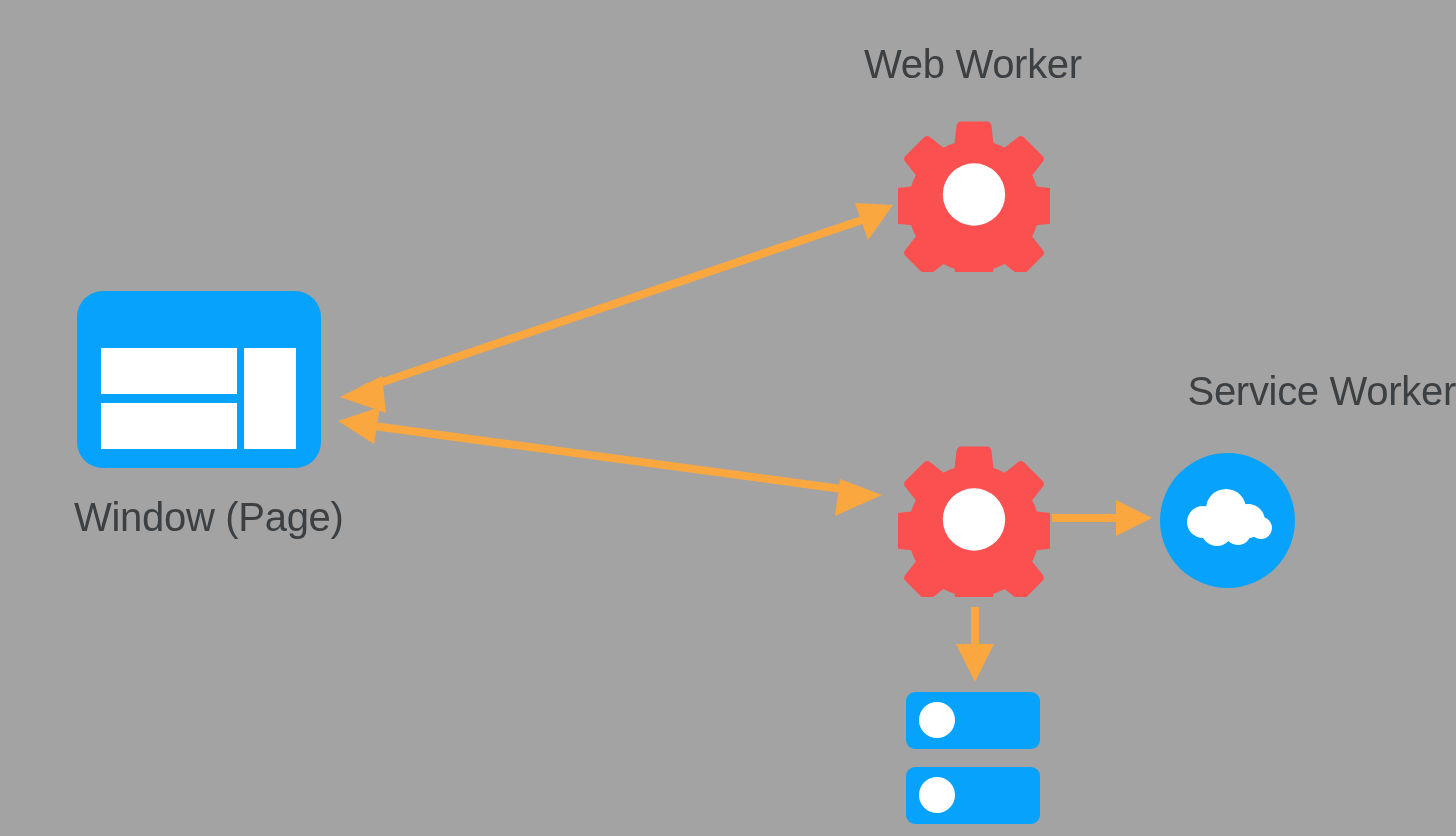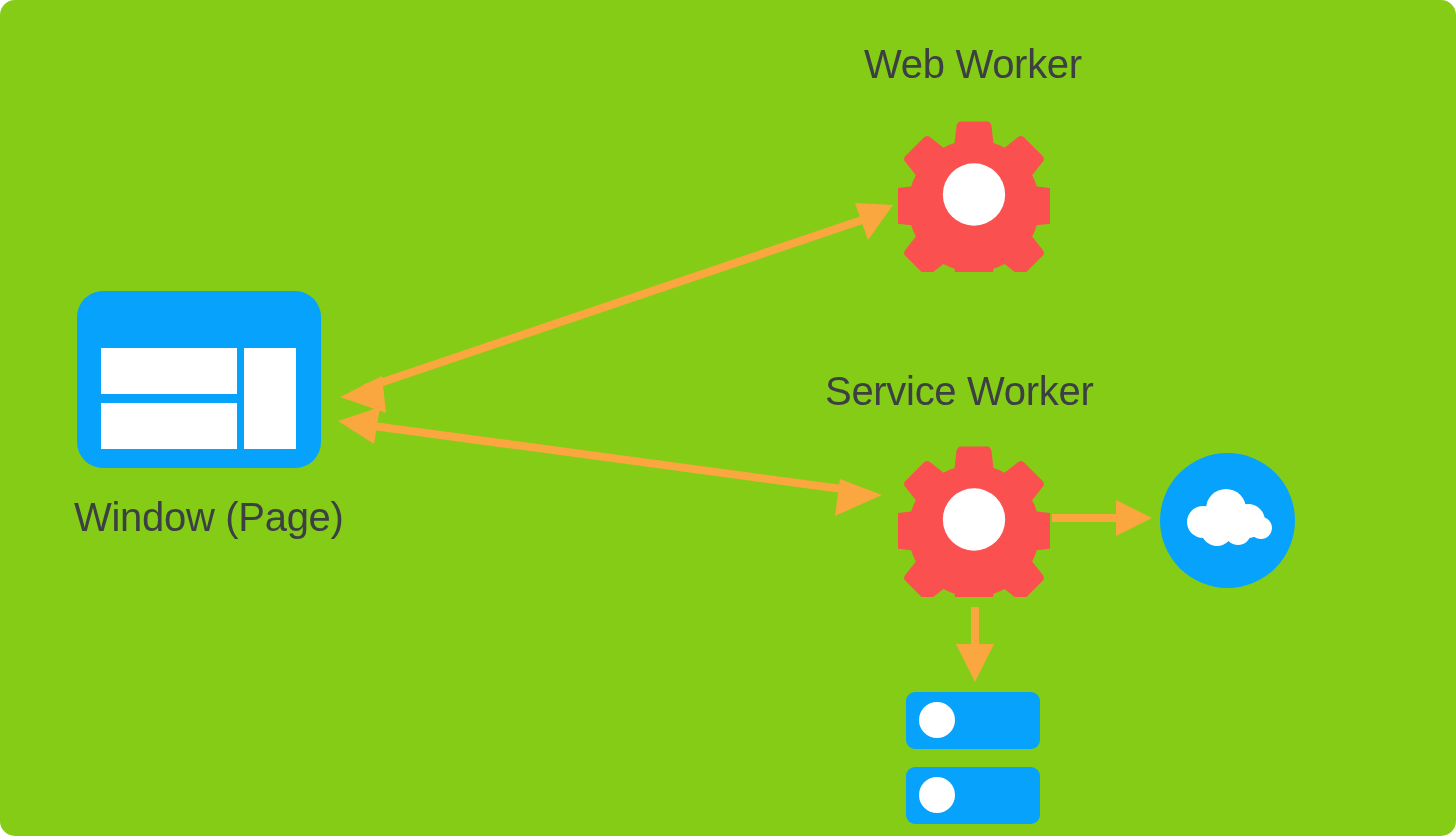--- a/index.html
+++ b/index.html
@@ -8,23 +8,22 @@
     padding: 0;
     background: #ffffff;
   }
   body {
     font-family: "Liberation Sans", "DejaVu Sans", sans-serif;
   }
   #stage {
     position: relative;
     width: 1456px;
     height: 836px;
-    background: #84cc16;
+    background: #a3a3a3;
     overflow: hidden;
-    border-radius: 15px;
   }
   .layer-svg {
     position: absolute;
     left: 0;
     top: 0;
     width: 1456px;
     height: 836px;
   }
   .node-label {
     position: absolute;
@@ -41,21 +40,21 @@
     top: 44px;
     width: 1456px;
     text-align: left;
     padding-left: 864px;
     box-sizing: border-box;
   }
   #label-service-worker {
     left: 0;
     top: 371px;
     width: 1456px;
-    text-align: left;
+    text-align: right;
     padding-left: 825px;
     box-sizing: border-box;
   }
   #label-window {
     left: 74px;
     top: 497px;
   }
   .icon-box {
     position: absolute;
   }

